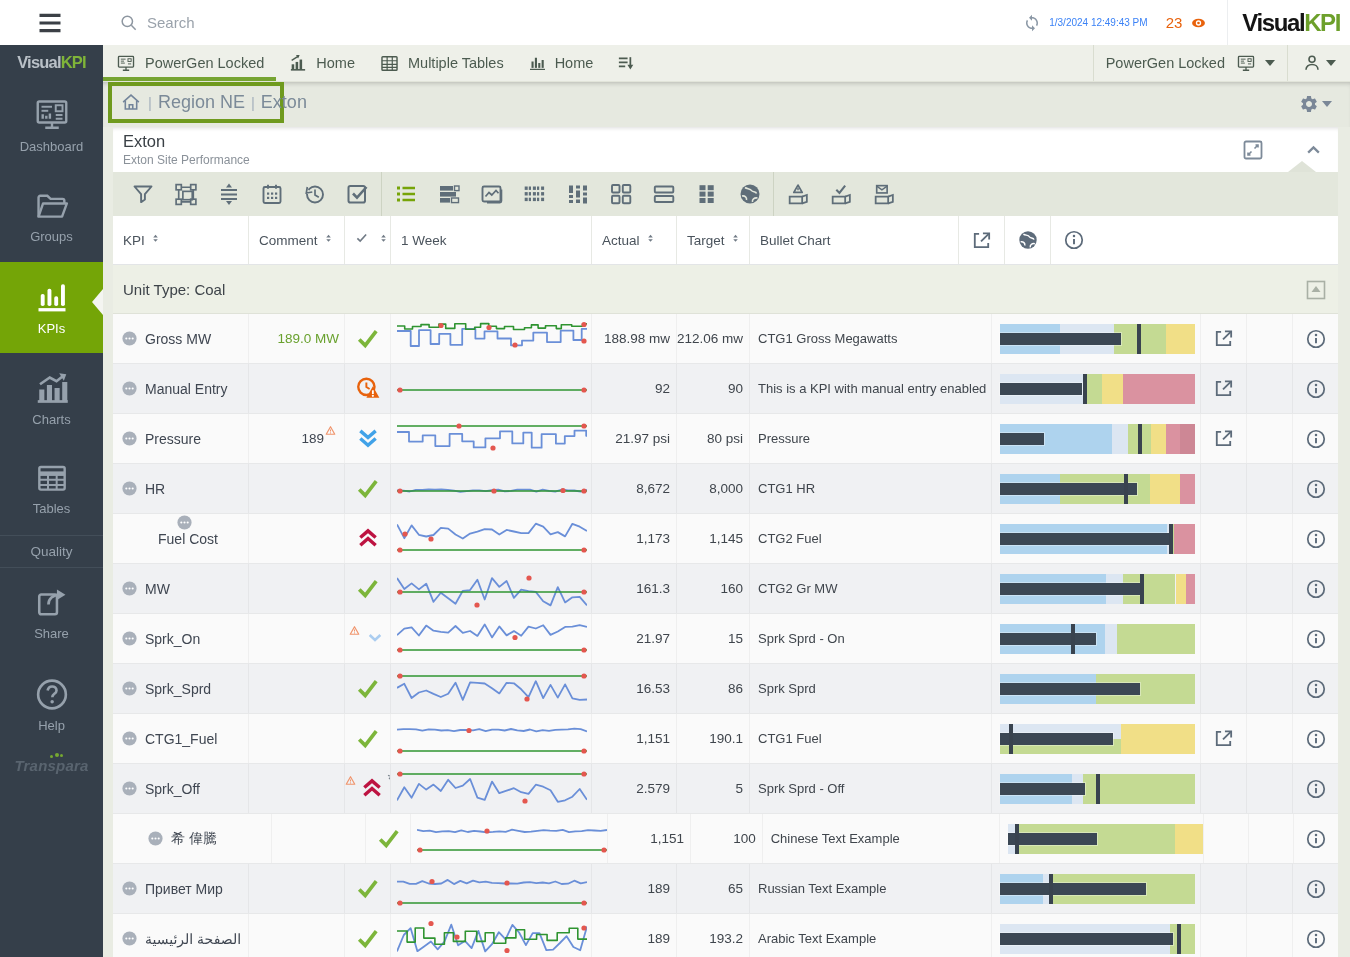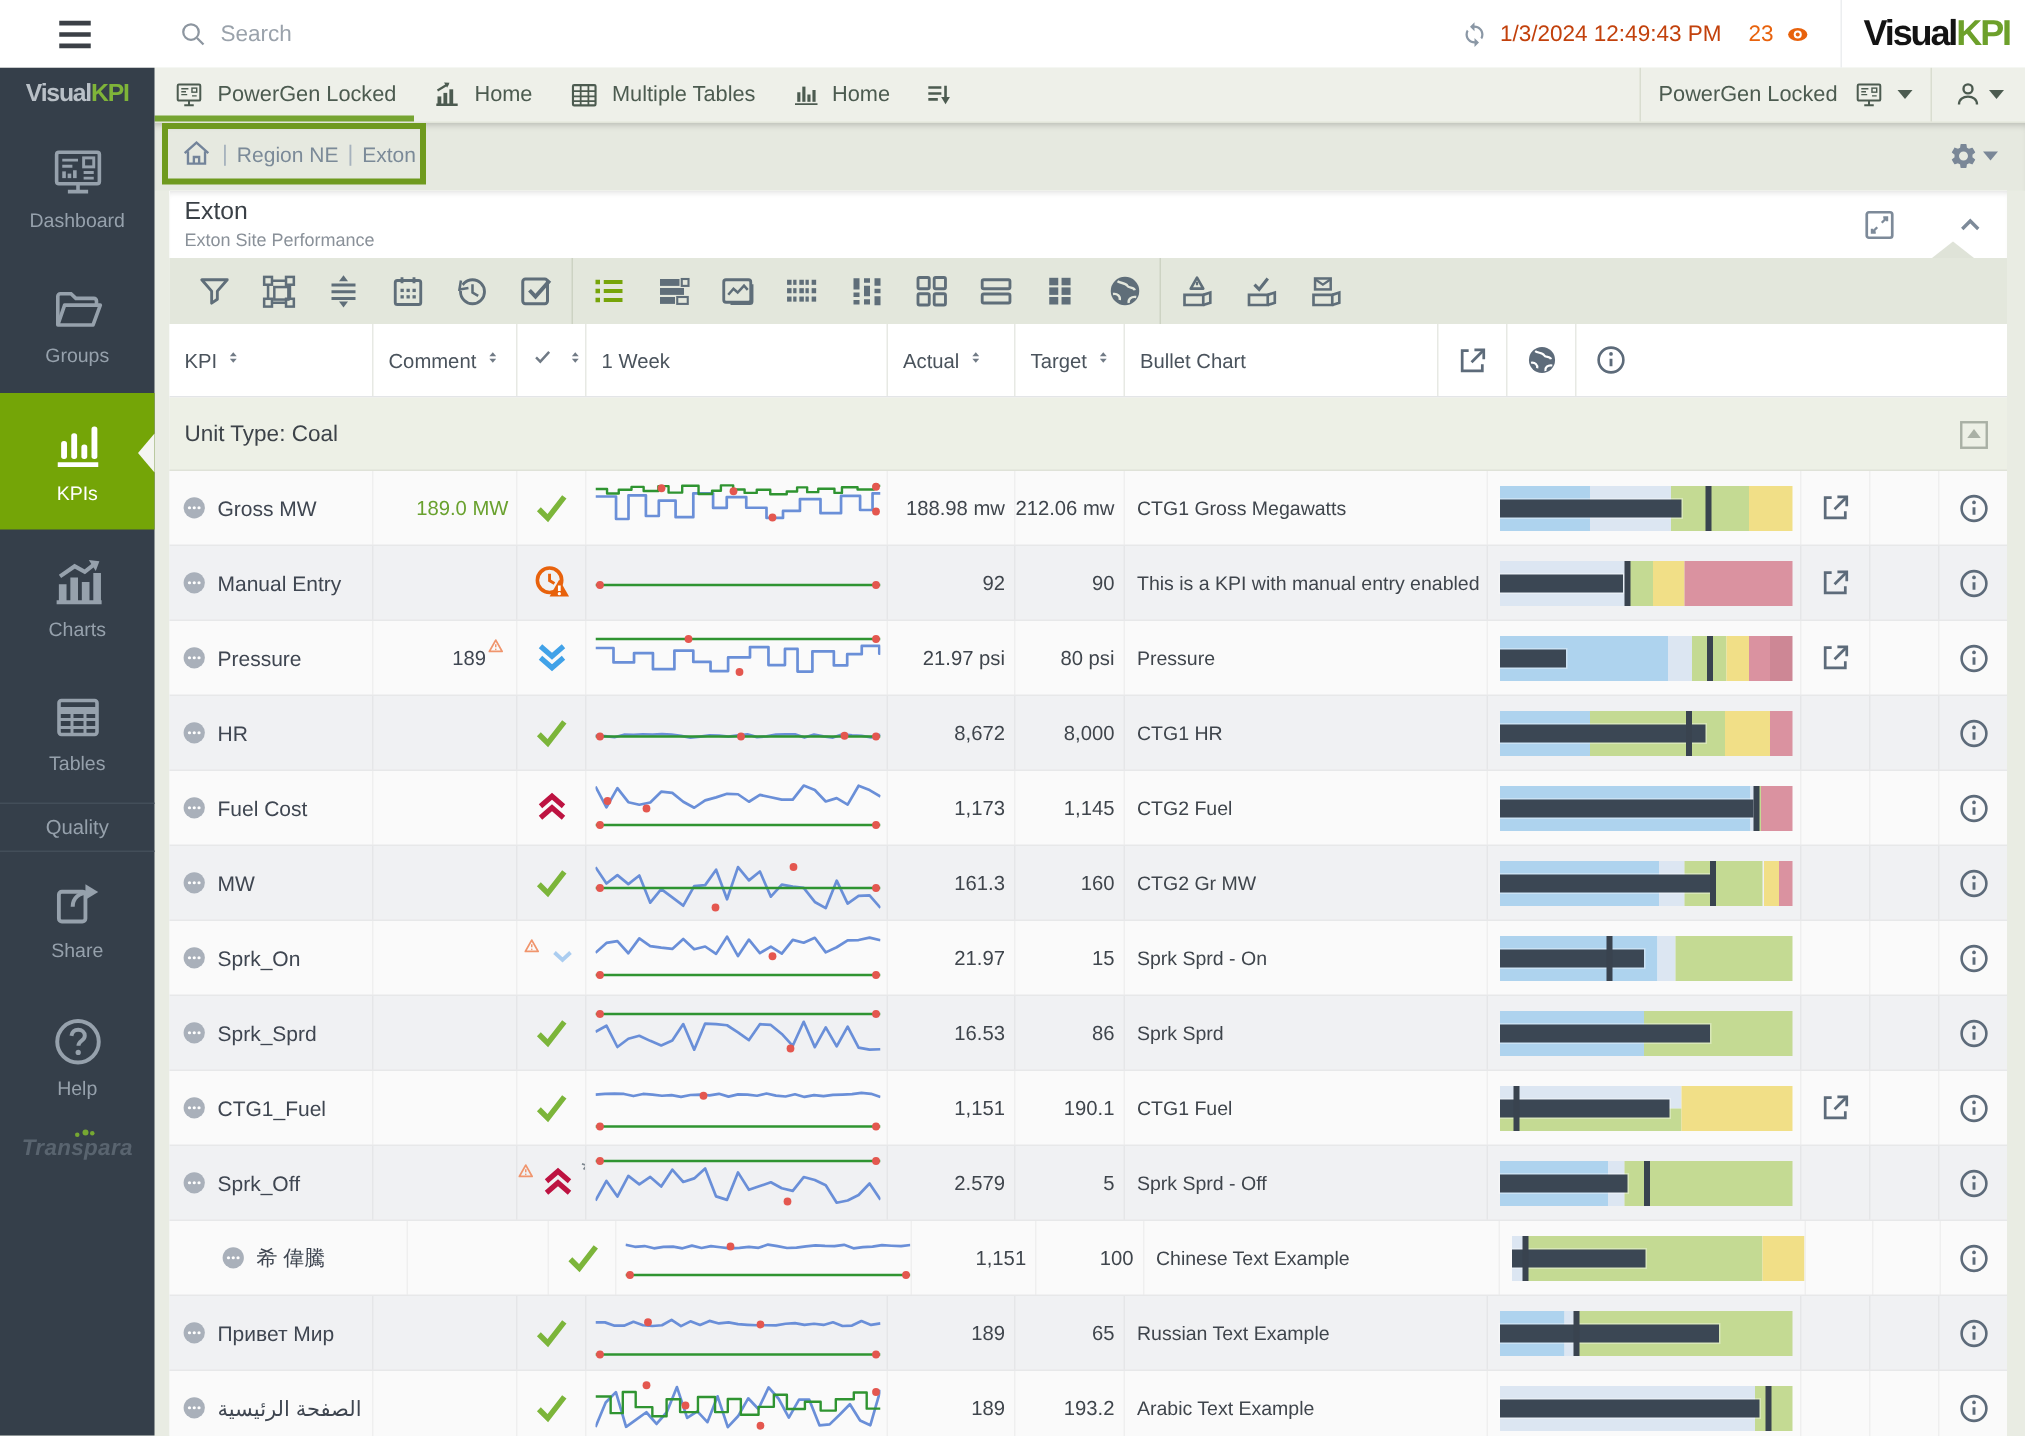--- a/index.html
+++ b/index.html
@@ -10,21 +10,21 @@
 
 
 .topbar { position:absolute; left:0; top:0; width:1350px; height:45px; background:#fff; z-index:30; }
 .hamburger { position:absolute; left:28px; top:10px; width:44px; height:26px; color:#3b4046; cursor:pointer; }
 .searchwrap { position:absolute; left:119px; top:0; height:45px; display:flex; align-items:center; color:#9aa2ab; }
 .searchwrap .icon { color:#8d96a0; margin-right:8px; }
 .searchinput { border:none; outline:none; font-size:15px; color:#3b4046; width:300px; background:transparent; font-family:inherit;}
 .searchinput::placeholder { color:#9aa2ab; }
 .topright { position:absolute; right:0; top:0; height:45px; display:flex; align-items:center; }
 .refresh-ic { color:#8a97a5; margin-right:8px; }
-.timestamp { font-size:15px; color:#c2410c; }
+.timestamp { font-size:10px; color:#3b82f6; }
 .countwrap { display:flex; align-items:center; margin-left:18px; }
 .count { font-size:15px; color:#e8620c; margin-right:6px; }
 .logo-sep { width:1px; height:45px; background:#eceef0; margin:0 14px 0 18px; }
 .toplogo { font-weight:bold; font-size:24px; letter-spacing:-1.4px; margin-right:10px; }
 .toplogo .p1 { color:#141414; } .toplogo .p2 { color:#6da02b; }
 
 
 .sidebar { position:absolute; left:0; top:45px; width:103px; height:912px; background:#353f4a; z-index:25; }
 .sb-logo { height:35px; display:flex; align-items:center; justify-content:center;
   font-weight:bold; font-size:16.5px; letter-spacing:-0.8px; }
@@ -61,21 +61,21 @@
   border-top:6px solid #4c5b50; display:inline-block; margin-left:4px; }
 .person-tab { display:flex; align-items:center; padding:0 14px; color:#4c5b50; cursor:pointer; }
 
 
 .crumbbar { position:absolute; left:103px; top:82px; width:1247px; height:45px; background:#e6e9e0;
   box-shadow:inset 0 4px 5px -3px rgba(0,0,0,0.22); z-index:15; }
 .crumbbox { position:absolute; left:5px; top:0px; height:41px; width:176px; border:4px solid #6f9a1e;
   display:flex; align-items:center; padding:0 8px; white-space:nowrap; }
 .crumbbox .icon { color:#73849a; }
 .crumb-sep { color:#a6b2bd; font-size:15px; margin:0 6px; font-weight:300; }
-.crumb { color:#7b8a98; font-size:14px; cursor:pointer; white-space:nowrap; }
+.crumb { color:#7b8a98; font-size:18px; cursor:pointer; white-space:nowrap; }
 .crumb-gear { position:absolute; right:18px; top:12px; display:flex; align-items:center; color:#7a8797; cursor:pointer; }
 .crumb-gear .caret { border-top-color:#7a8797; margin-left:3px; }
 
 
 .content { position:absolute; left:103px; top:127px; width:1247px; height:830px; background:#e9ece3; }
 .panel { position:absolute; left:10px; top:0; width:1225px; height:830px; background:#fafafa; }
 .titlerow { position:relative; height:45px; background:#fff; box-shadow:inset 0 4px 4px -3px rgba(0,0,0,0.14); }
 .title { position:absolute; left:10px; top:5px; font-size:16.5px; color:#3a4046; }
 .subtitle { position:absolute; left:10px; top:26px; font-size:12px; color:#8a9199; }
 .title-actions { position:absolute; right:0; top:0; height:45px; display:flex; align-items:center; }
@@ -967,21 +967,21 @@
             <span class="icon">
               <svg width="22" height="22" viewBox="0 0 24 24" fill="none" xmlns="http://www.w3.org/2000/svg">
                 <circle cx="12" cy="12" r="9" stroke="currentColor" fill="none" stroke-width="1.9"></circle>
                 <path d="M12 11v5.5" stroke="currentColor" stroke-width="2.1"></path>
                 <circle cx="12" cy="7.6" r="1.35" fill="currentColor"></circle>
               </svg>
             </span>
           </div>
         </div>
         <div class="trow">
-          <div class="td td-kpi" style="width: 136px;">
+          <div class="td td-kpi" style="width: 136px; flex-direction: column;">
             <span class="icon">
               <svg width="17" height="17" viewBox="0 0 24 24" fill="none" xmlns="http://www.w3.org/2000/svg">
                 <circle cx="12" cy="12" r="10" fill="#a9b0ba"></circle>
                 <circle cx="7.5" cy="12" r="1.5" fill="#fff"></circle>
                 <circle cx="12" cy="12" r="1.5" fill="#fff"></circle>
                 <circle cx="16.5" cy="12" r="1.5" fill="#fff"></circle>
               </svg>
             </span>
             <span class="name">Fuel Cost</span>
           </div>

